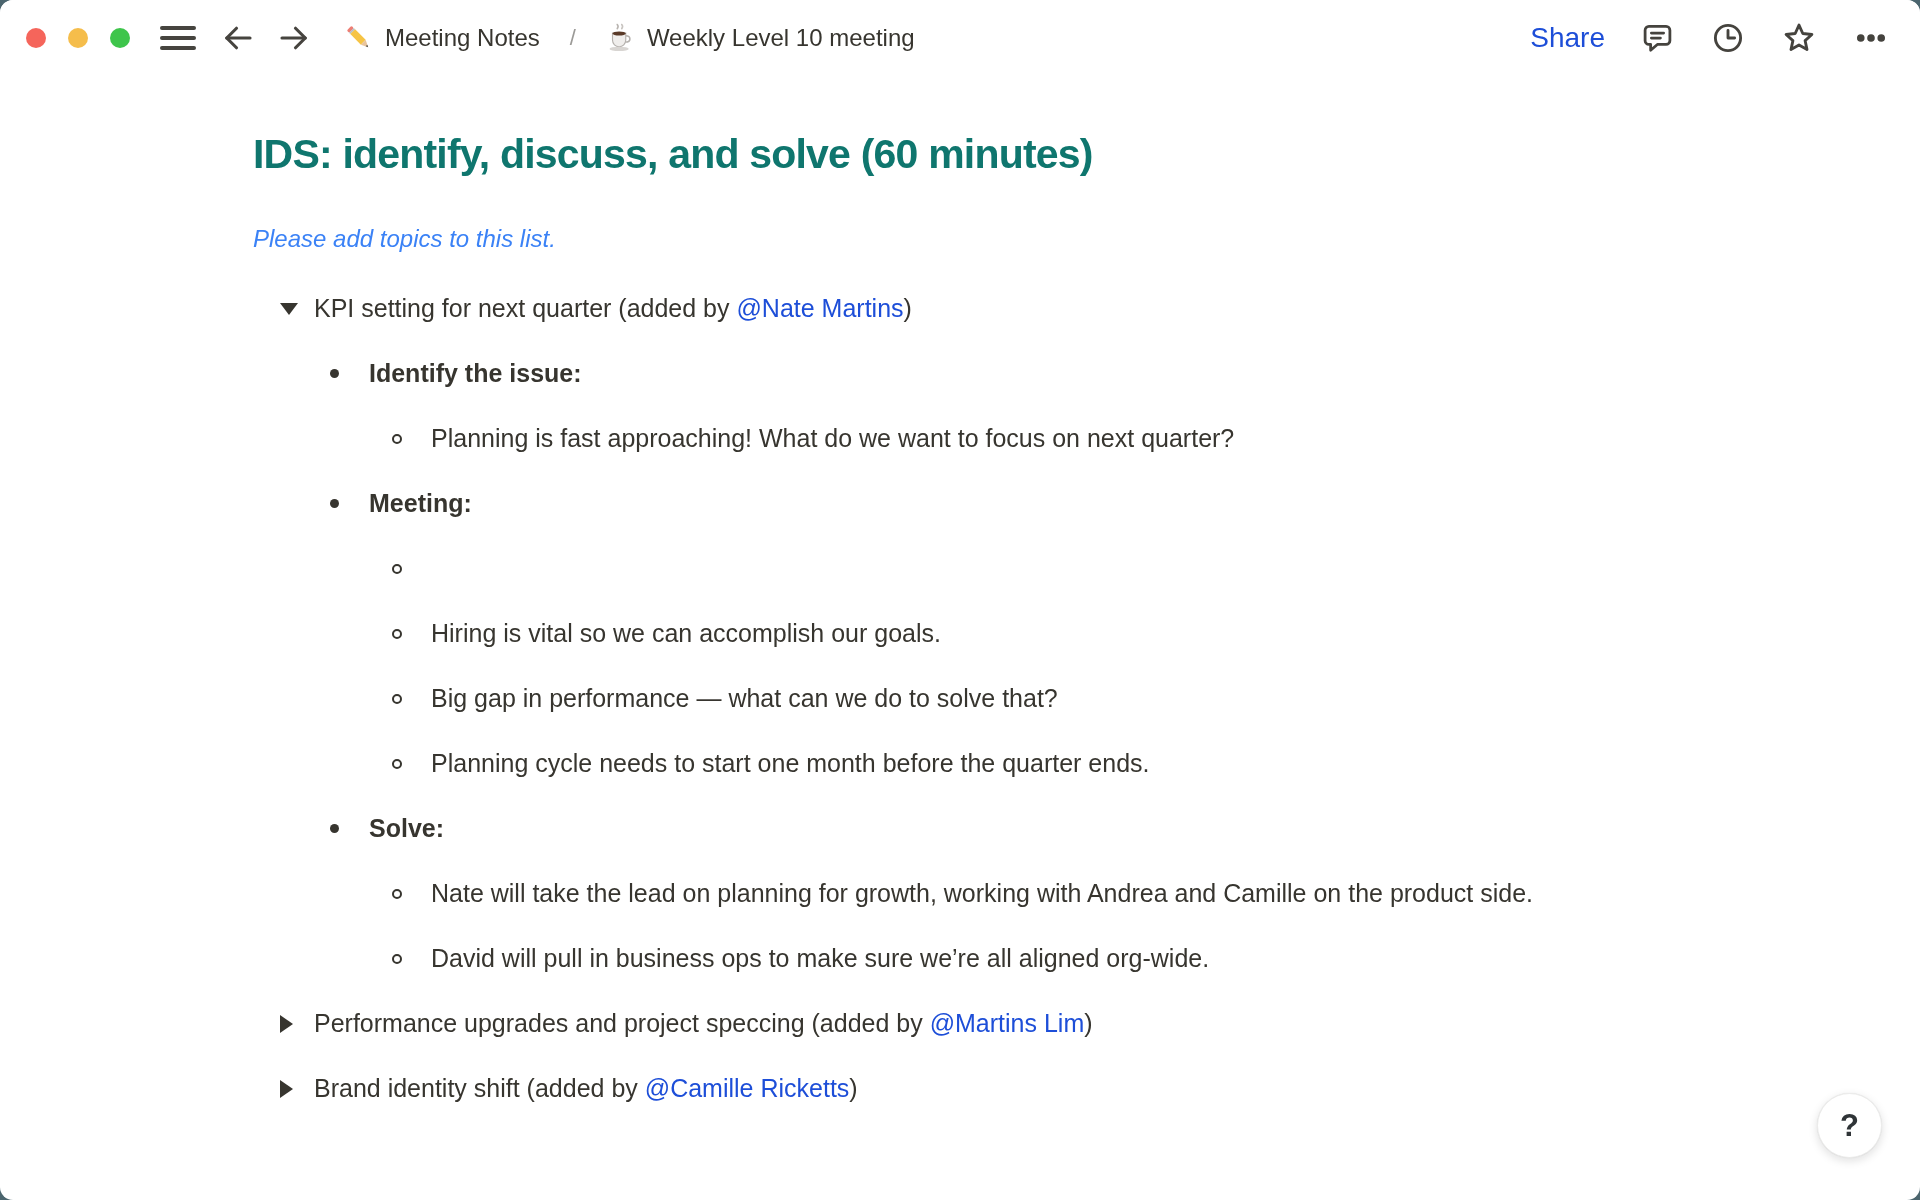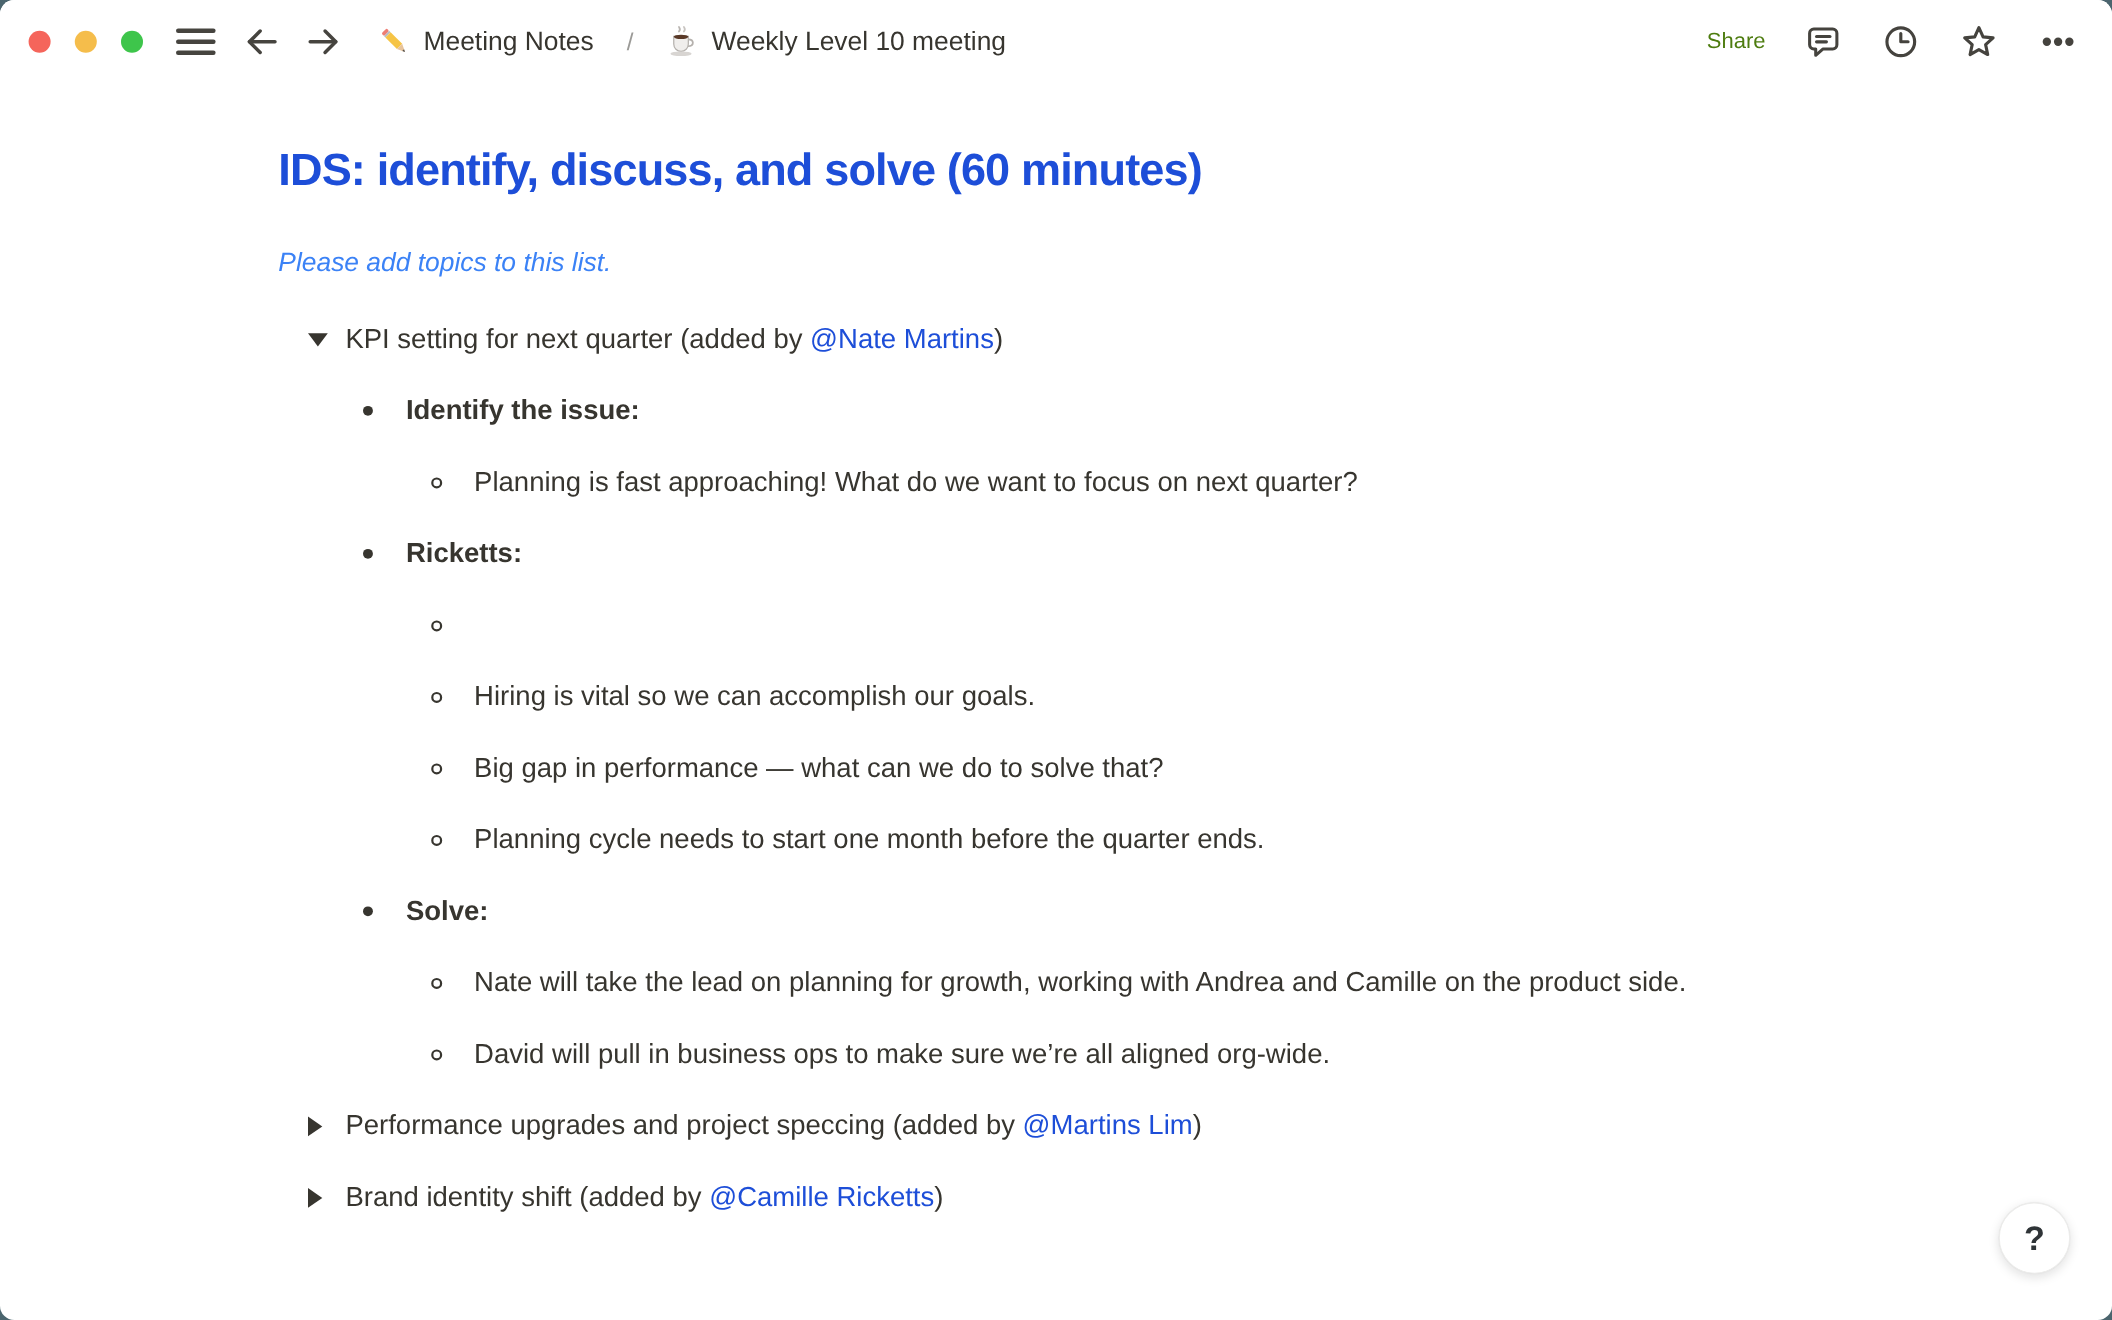--- a/index.html
+++ b/index.html
@@ -35,34 +35,34 @@
 
   .nav-arrows { margin-left:24px; display:flex; align-items:center; gap:20px; }
   .nav-arrows svg { display:block; cursor:pointer; }
 
   .breadcrumb { margin-left:32px; display:flex; align-items:center; gap:30px; font-size:24px; }
   .crumb { display:flex; align-items:center; gap:11px; cursor:pointer; white-space:nowrap; }
   .crumb svg { display:block; }
   .crumb-sep { color:#9b9a97; font-size:22px; }
 
   .topbar-right { margin-left:auto; display:flex; align-items:center; gap:35px; }
-  .share-btn { font-size:20px; color:#4d7c0f; cursor:pointer; }
+  .share-btn { font-size:28px; color:#1d4ed8; cursor:pointer; }
   .tb-icon { display:flex; align-items:center; justify-content:center; cursor:pointer; }
 
   
   .content {
     padding:52px 0 0 253px;
     width:1667px;
   }
   .page-title {
     font-size:41px;
     font-weight:700;
     letter-spacing:-0.8px;
     line-height:52px;
-    color:#1d4ed8;
+    color:#0f766e;
   }
   .page-subtitle {
     margin-top:42px;
     font-size:24px;
     font-style:italic;
     color:#3b82f6;
     line-height:34px;
   }
 
   .blocks { margin-top:28px; }
@@ -235,21 +235,21 @@
         <span class="marker">
             <span class="circle"></span>
           </span>
         <div class="text">Planning is fast approaching! What do we want to focus on next quarter?</div>
       </div>
 
       <div class="block row-l2">
         <span class="marker">
             <span class="dot"></span>
           </span>
-        <div class="text bold">Ricketts:</div>
+        <div class="text bold">Meeting:</div>
       </div>
       <div class="block row-l3">
         <span class="marker">
             <span class="circle"></span>
           </span>
       </div>
       <div class="block row-l3">
         <span class="marker">
             <span class="circle"></span>
           </span>

